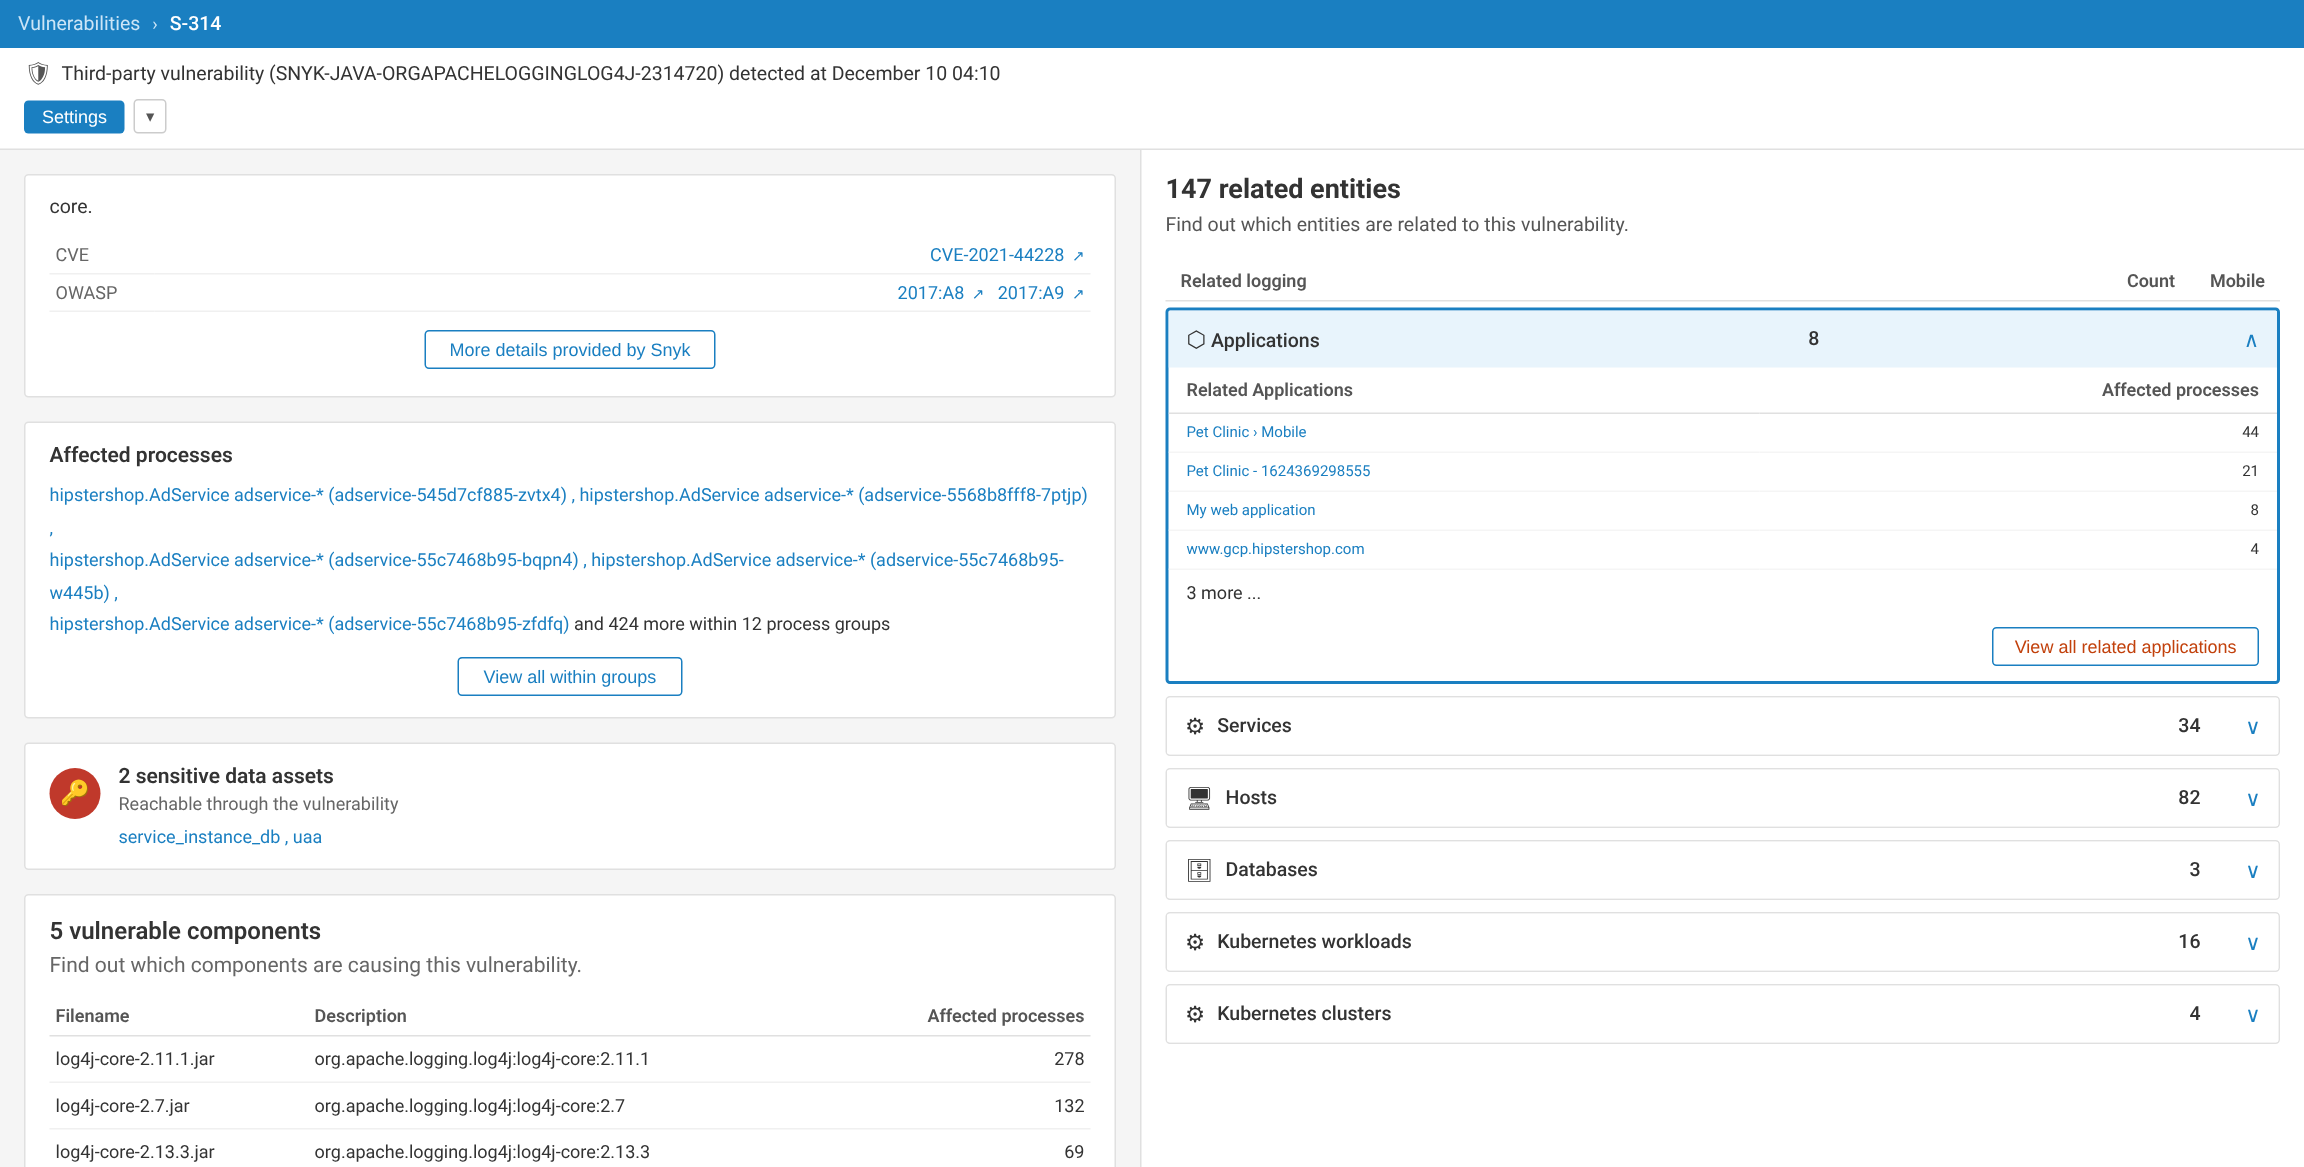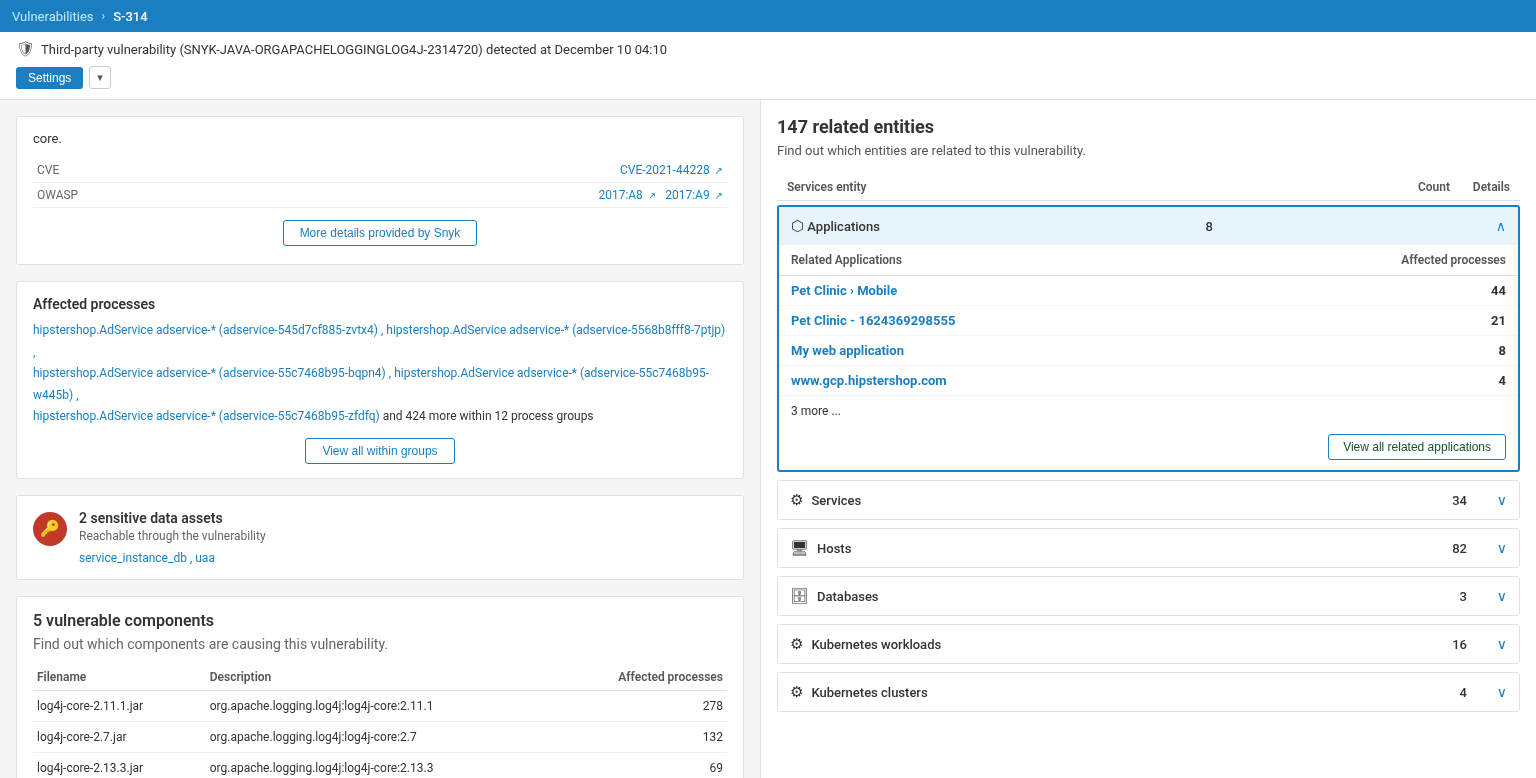--- a/index.html
+++ b/index.html
@@ -234,30 +234,30 @@
       display: flex;
       align-items: center;
       padding: 10px 12px;
       background: #e8f4fc;
       cursor: pointer;
       justify-content: space-between;
     }
     .app-table { width: 100%; border-collapse: collapse; }
     .app-table th { font-size: 12px; font-weight: 600; color: #555; padding: 8px 12px; text-align: left; border-bottom: 1px solid #e0e0e0; }
     .app-table th:last-child { text-align: right; }
-    .app-table td { font-size: 13px; padding: 7px 12px; border-bottom: 1px solid #f5f5f5; font-weight: bold; }
+    .app-table td { font-size: 10px; padding: 7px 12px; border-bottom: 1px solid #f5f5f5; }
     .app-table td:last-child { text-align: right; color: #333; }
     .app-table td a { color: #1a7fc1; text-decoration: none; cursor: pointer; }
     .more-apps { font-size: 12px; color: #333; padding: 8px 12px; }
     .view-all-btn {
       display: block;
       margin: 8px 12px 10px auto;
       border: 1px solid #1a7fc1;
       background: white;
-      color: #14532d;
+      color: #c2410c;
       padding: 5px 14px;
       border-radius: 3px;
       font-size: 12px;
       cursor: pointer;
       width: fit-content;
     }
   </style>
 </head>
 <body>
 
@@ -361,24 +361,24 @@
       </table>
     </div>
 
   </div>
 
   <div class="right-panel">
     <h2 class="related-title">147 related entities</h2>
     <p class="related-subtitle">Find out which entities are related to this vulnerability.</p>
 
     <div class="entity-table-header">
-      <span>Services entity</span>
+      <span>Related logging</span>
       <div style="display:flex; gap:0;">
         <span class="col-count">Count</span>
-        <span class="col-details">Details</span>
+        <span class="col-details">Mobile</span>
       </div>
     </div>
 
     <div class="app-expanded">
       <div class="app-expanded-header">
         <div class="entity-name-area">
           <span class="entity-icon">⬡</span>
           <span class="entity-name">Applications</span>
         </div>
         <span class="entity-count">8</span>

